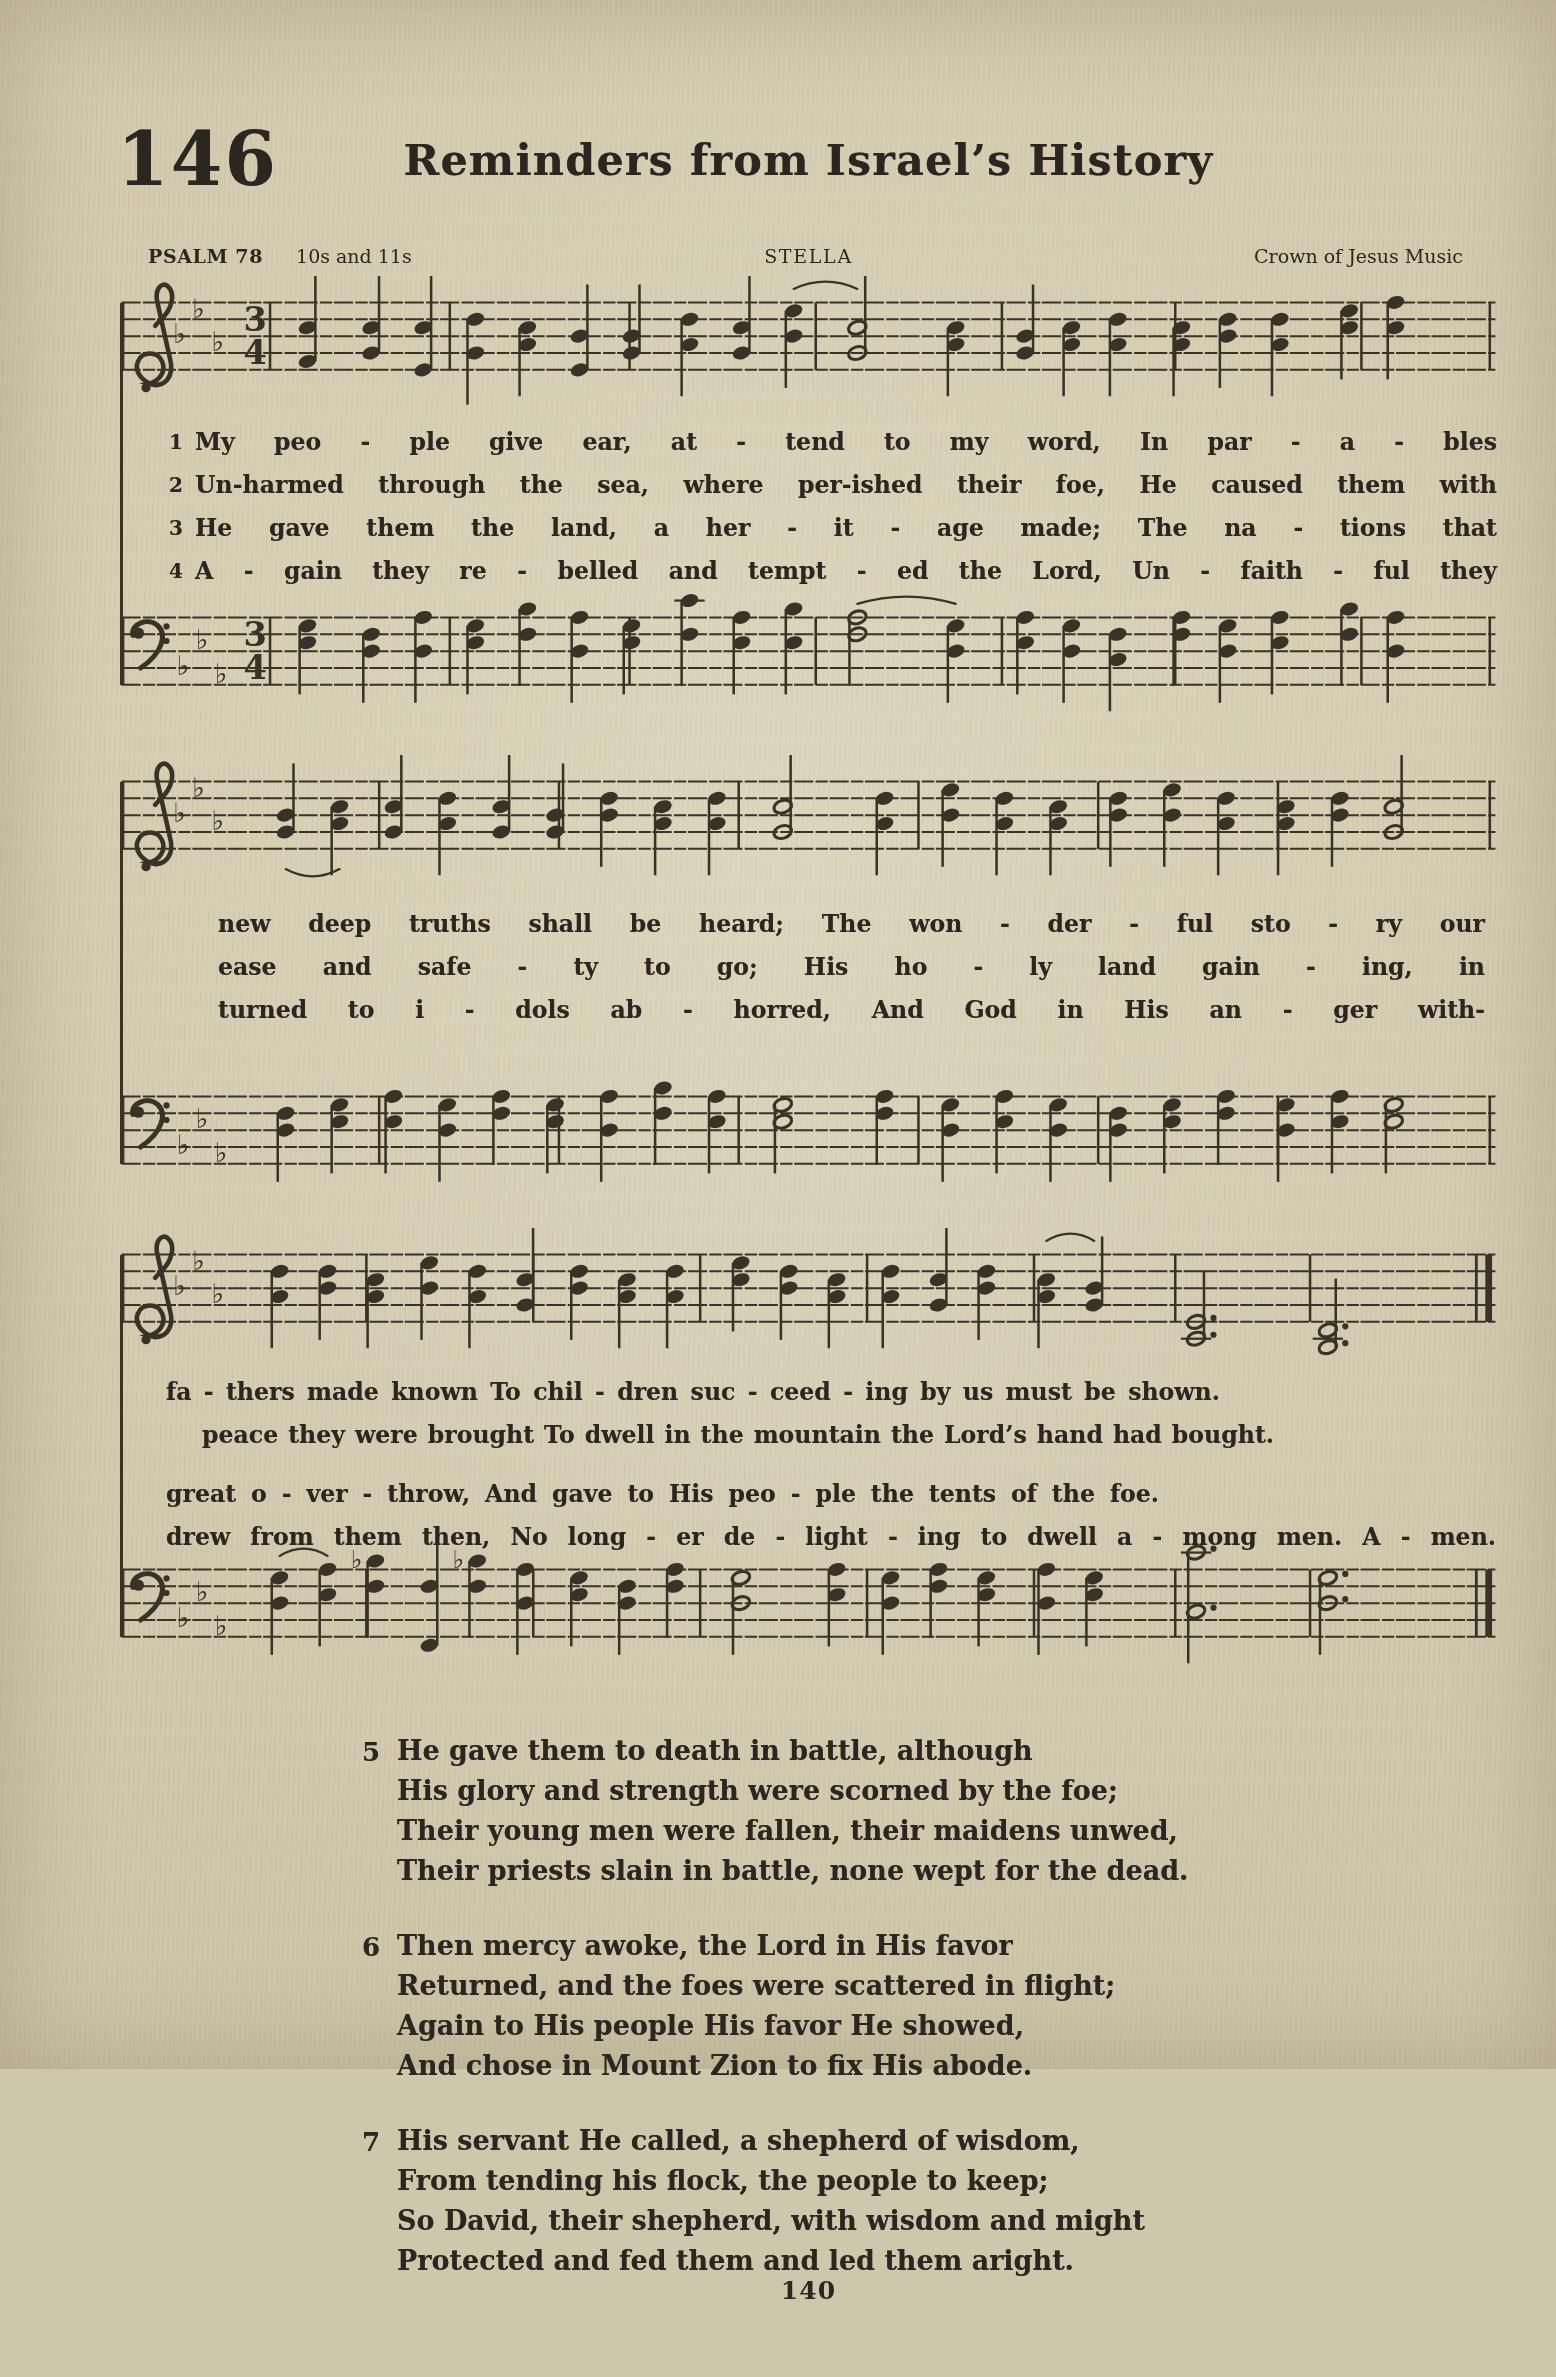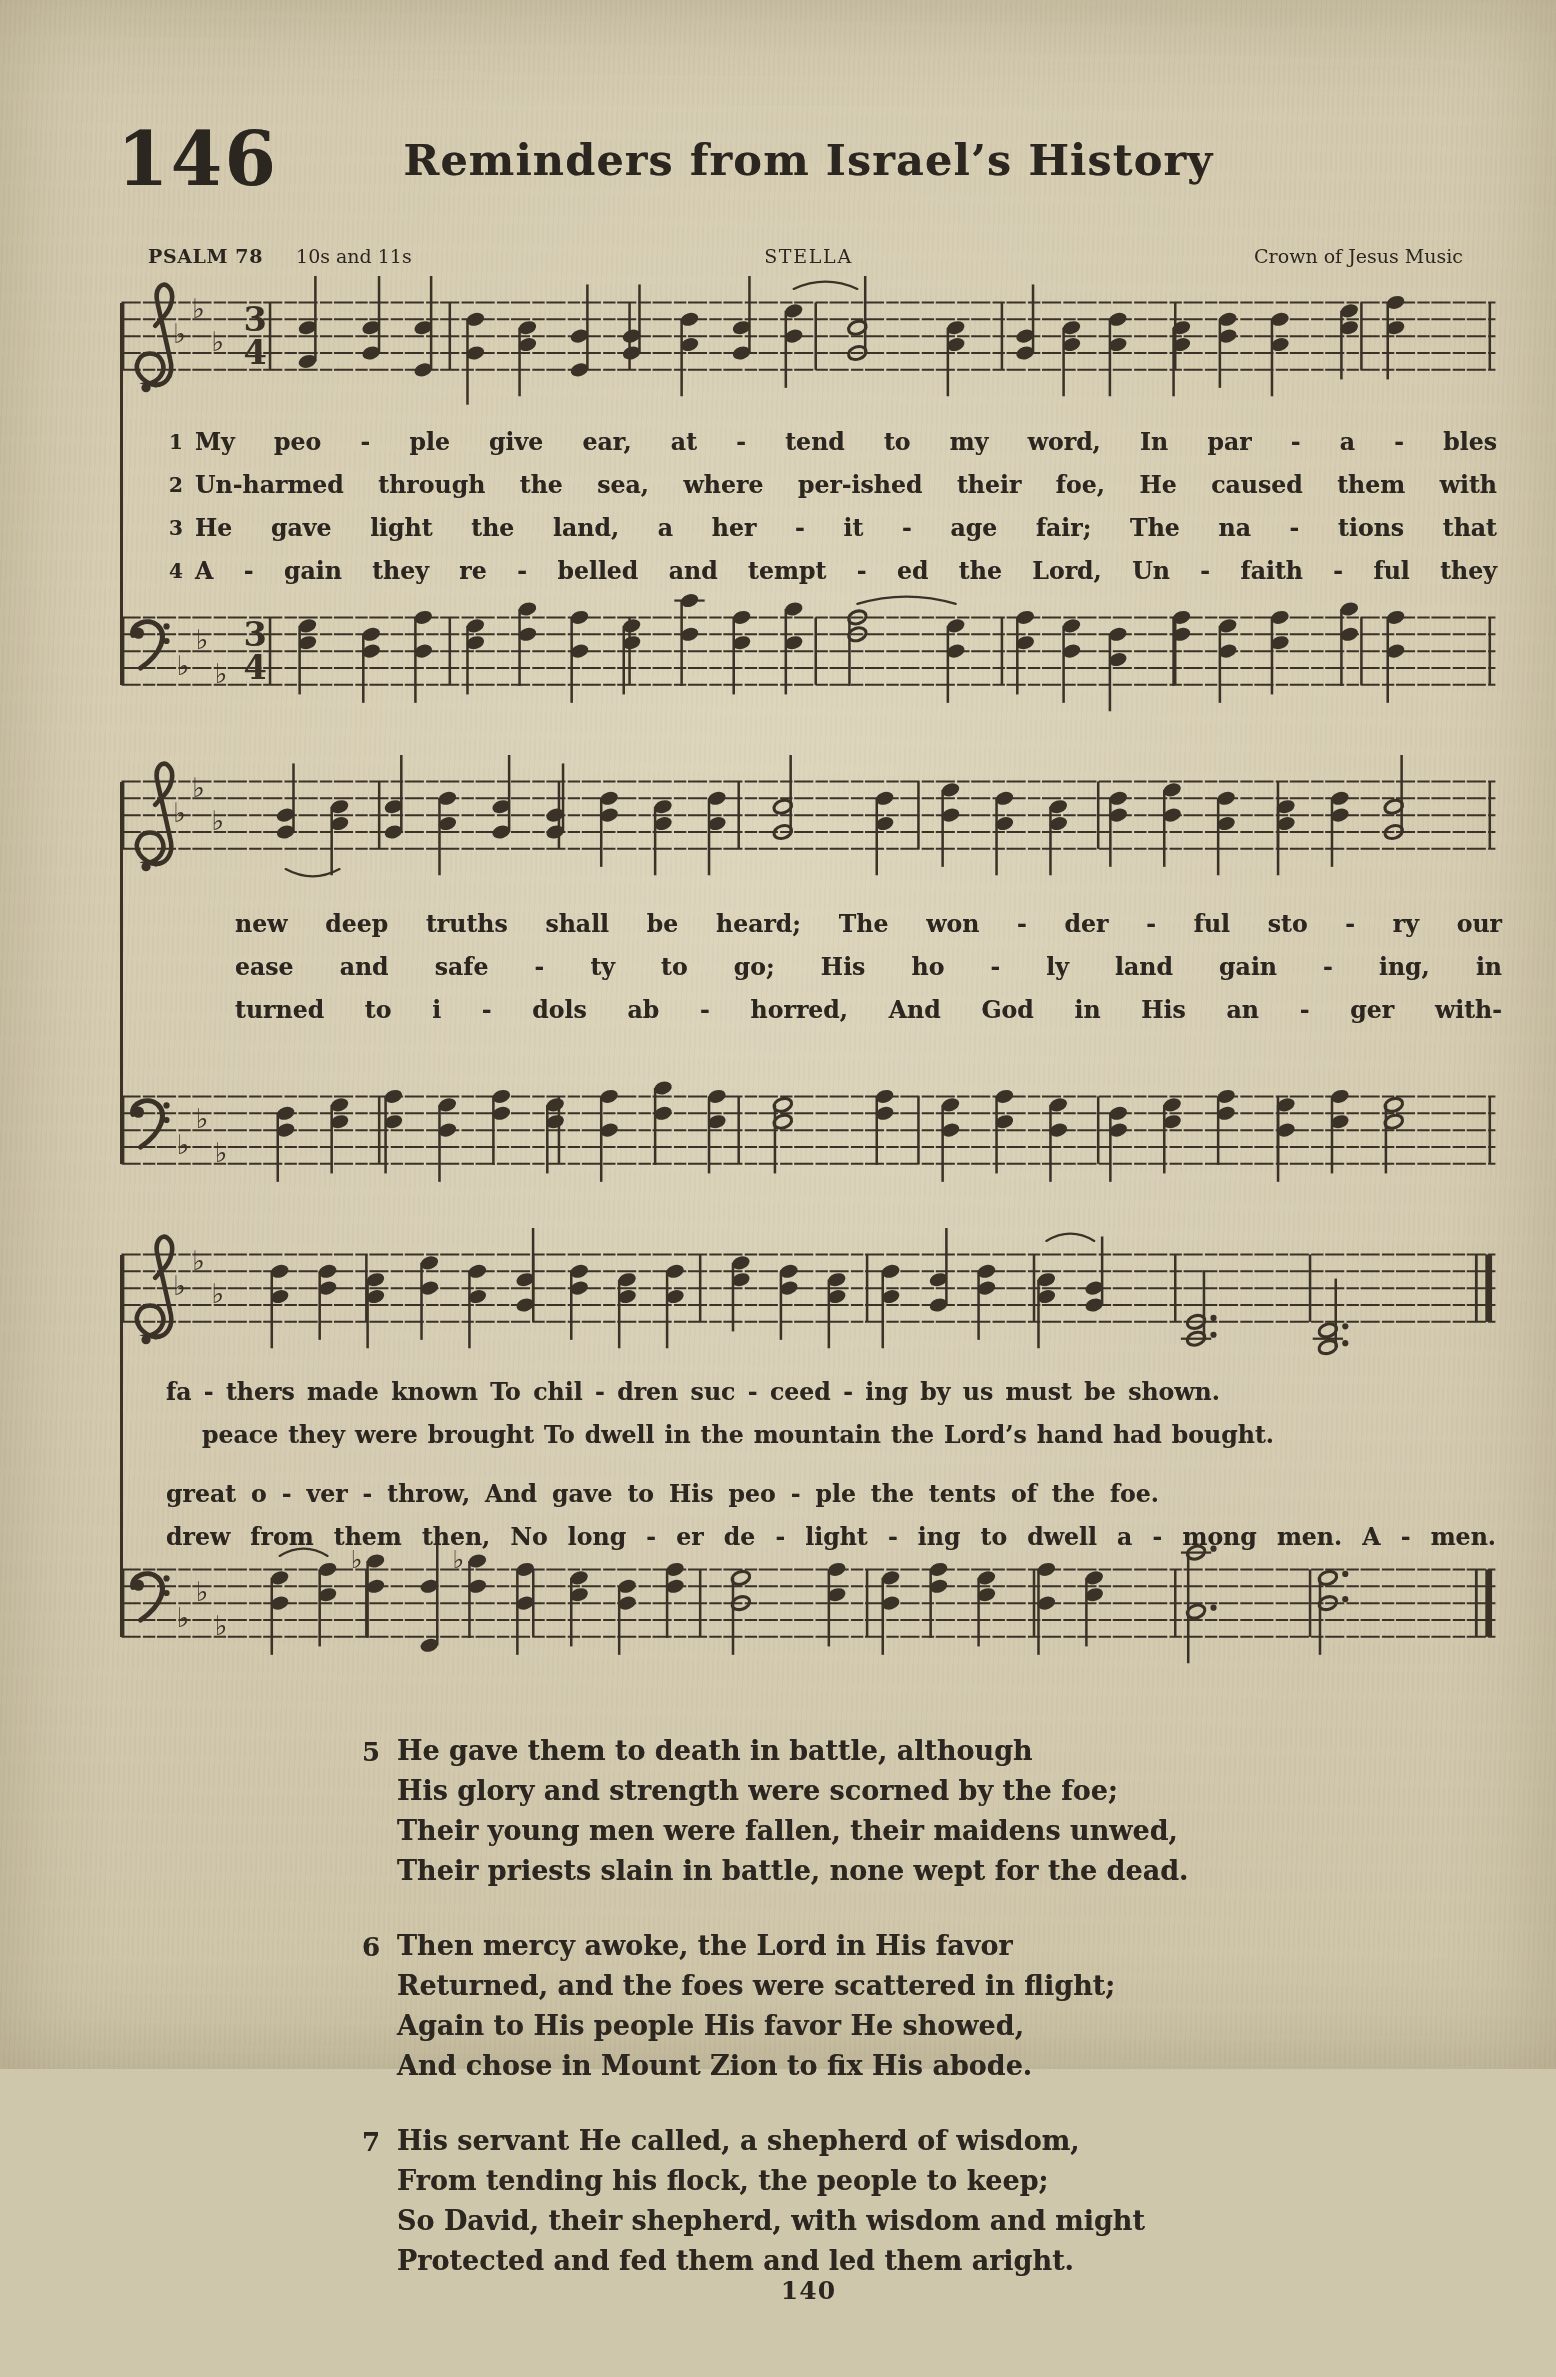--- a/index.html
+++ b/index.html
@@ -29,21 +29,21 @@
   #meta-psalm{font-weight:700;letter-spacing:0.6px;}
   #meta-meter{margin-left:27px;margin-top:17px;}
   #meta-center{position:absolute;left:0;width:100%;text-align:center;top:0;letter-spacing:1.7px;}
   #meta-right{position:absolute;right:33px;top:0;}
   .staffbox{position:absolute;width:1375px;height:225px;pointer-events:none;}
   .staffbox svg{overflow:visible;display:block;}
   .connector{position:absolute;left:120px;width:2.8px;background:#3a3227;}
   .lyr-block{position:absolute;font-weight:700;font-size:23.6px;line-height:43px;
     text-shadow:0 0 0.6px rgba(40,30,20,.45);}
   #lyrics1{left:195px;top:421px;width:1302px;}
-  #lyrics2{left:218px;top:903px;width:1267px;margin-left:17px;}
+  #lyrics2{left:218px;top:903px;width:1267px;}
   #lyrics3{left:166px;top:1371px;width:1330px;}
   .lyr-line{position:relative;}
   .lyr-text{display:block;text-align:justify;text-align-last:justify;white-space:normal;}
   .vnum{position:absolute;left:-26px;top:0;font-size:20px;font-weight:700;}
   #lyrics3 .lyr-line:nth-child(1) .lyr-text{padding-right:276px;}
   #lyrics3 .lyr-line:nth-child(2) .lyr-text{padding-right:222px;margin-left:36px;}
   #lyrics3 .lyr-line:nth-child(3) .lyr-text{padding-right:337px;margin-top:16px;}
   #lyrics3 .lyr-line:nth-child(4) .lyr-text{padding-right:0;}
   #verses{position:absolute;left:397px;top:1731px;font-size:27px;font-weight:700;line-height:40px;
     text-shadow:0 0 0.6px rgba(40,30,20,.45);}
@@ -605,21 +605,21 @@
       <div class="lyr-line">
         <span class="vnum">1</span>
         <span class="lyr-text">My peo - ple give ear, at - tend to my word, In par - a - bles</span>
       </div>
       <div class="lyr-line">
         <span class="vnum">2</span>
         <span class="lyr-text">Un-harmed through the sea, where per-ished their foe, He caused them with</span>
       </div>
       <div class="lyr-line">
         <span class="vnum">3</span>
-        <span class="lyr-text">He gave light the land, a her - it - age fair; The na - tions that</span>
+        <span class="lyr-text">He gave them the land, a her - it - age made; The na - tions that</span>
       </div>
       <div class="lyr-line">
         <span class="vnum">4</span>
         <span class="lyr-text">A - gain they re - belled and tempt - ed the Lord, Un - faith - ful they</span>
       </div>
     </div>
   <div id="lyrics2" class="lyr-block">
       <div class="lyr-line">
         <span class="lyr-text">new deep truths shall be heard; The won - der - ful sto - ry our</span>
       </div>

